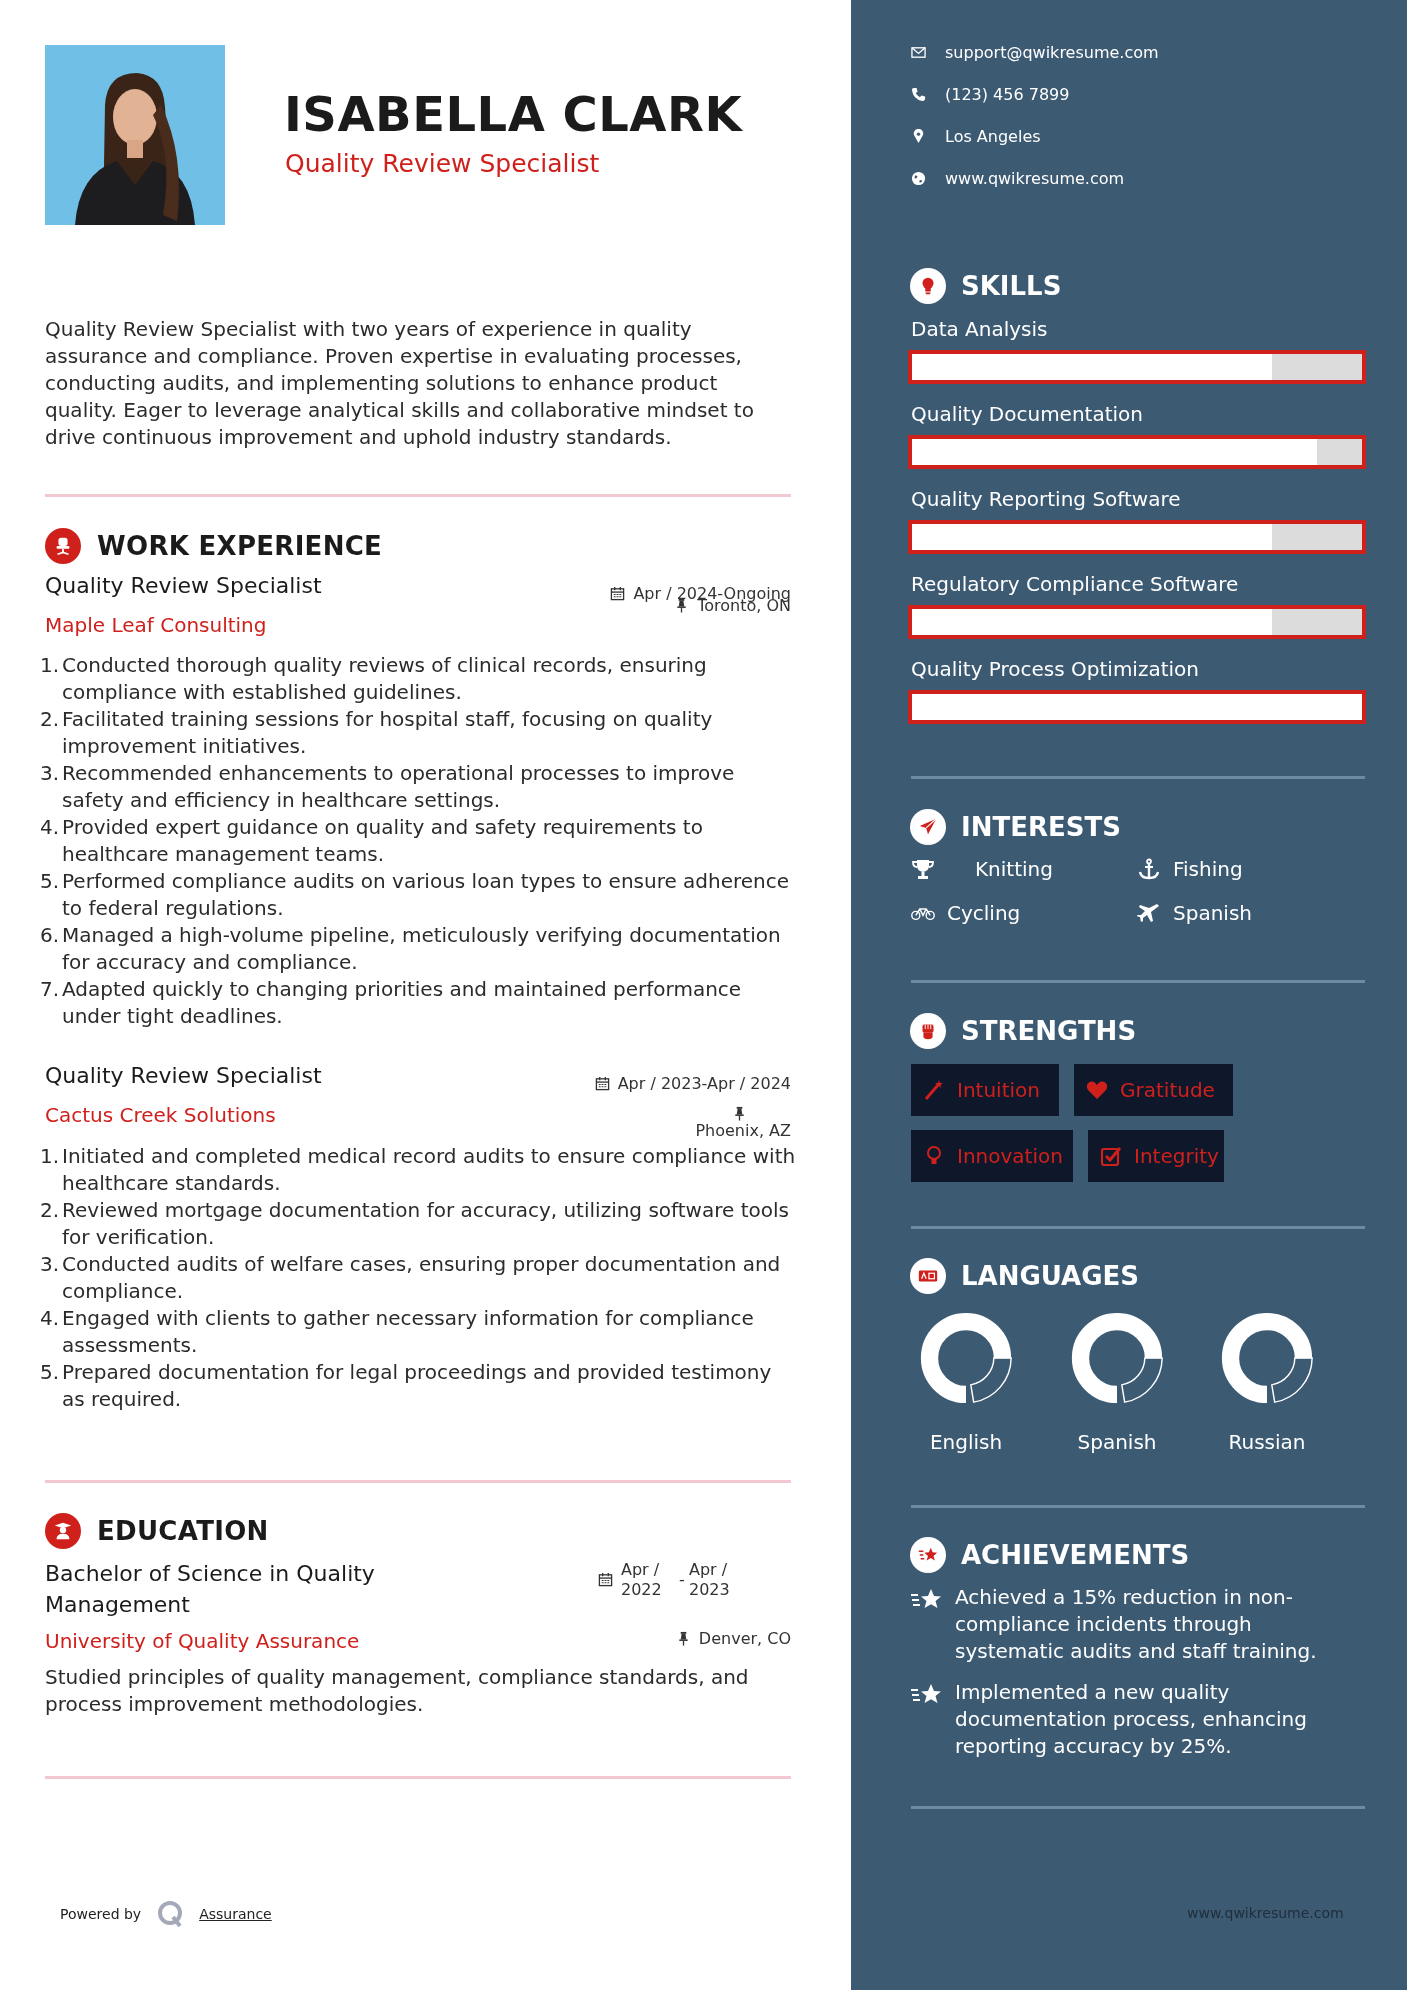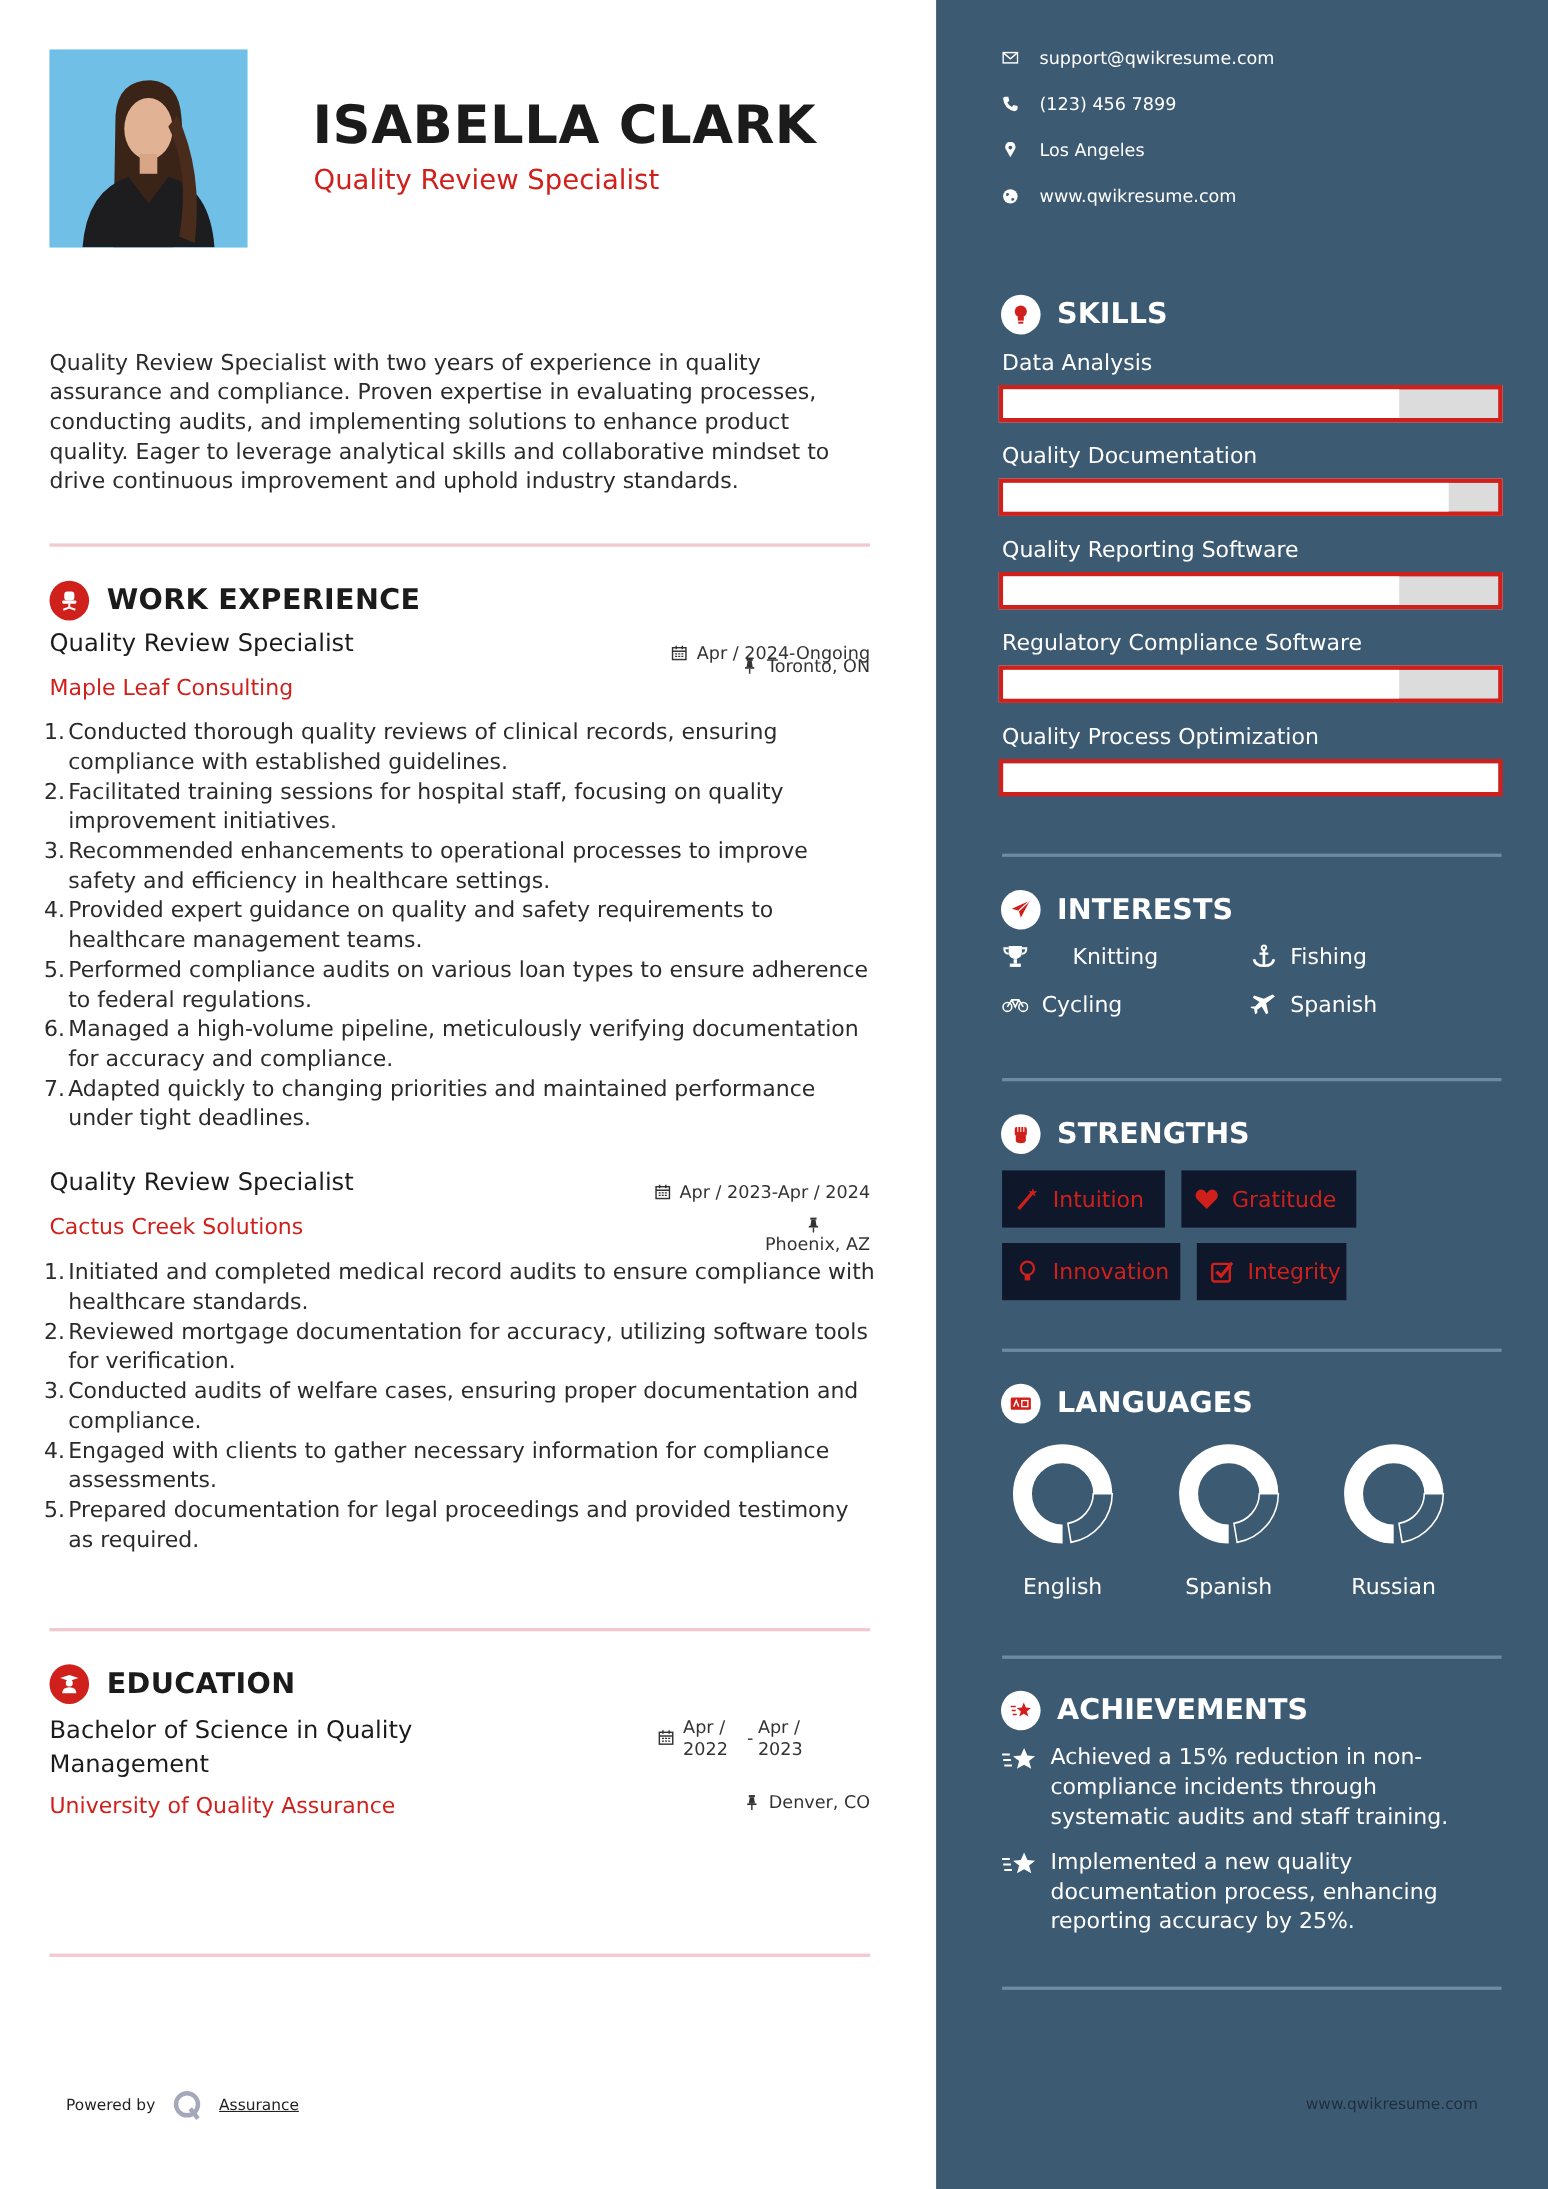--- a/index.html
+++ b/index.html
@@ -249,20 +249,21 @@
     <span class="ico">
         <svg viewBox="0 0 16 16">
           <rect x="5" y="1" width="6" height="2" fill="#333"></rect>
           <path d="M6 3 L10 3 L11 9 L5 9 Z" fill="#333"></path>
           <rect x="3.5" y="9" width="9" height="1.6" fill="#333"></rect>
           <line x1="8" y1="10.6" x2="8" y2="15.5" stroke="#333" stroke-width="1.4"></line>
         </svg>
       </span>
     <span>Denver, CO</span>
   </div>
+  <div class="para" style="top:1664px;">Studied principles of quality management, compliance standards, and process improvement methodologies.</div>
 
   <div class="divider" style="top:1776px;"></div>
 
   <div class="footer-left">
     <span>Powered by</span>
     <span class="q">
       <svg width="28" height="28" viewBox="0 0 28 28">
           <circle cx="13" cy="13" r="10" fill="none" stroke="#a5a8b8" stroke-width="4"></circle>
           <line x1="16" y1="17" x2="23" y2="26" stroke="#a5a8b8" stroke-width="4"></line>
         </svg>

